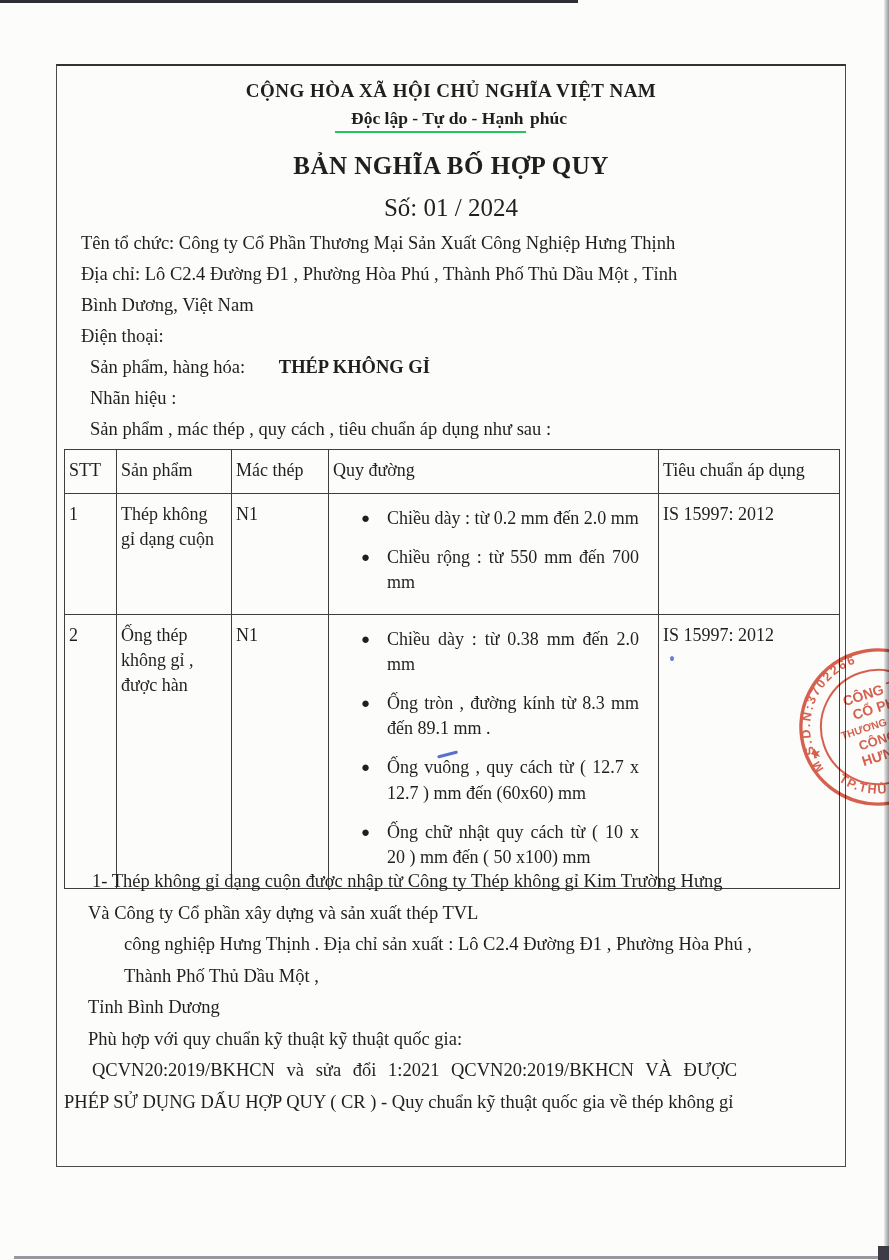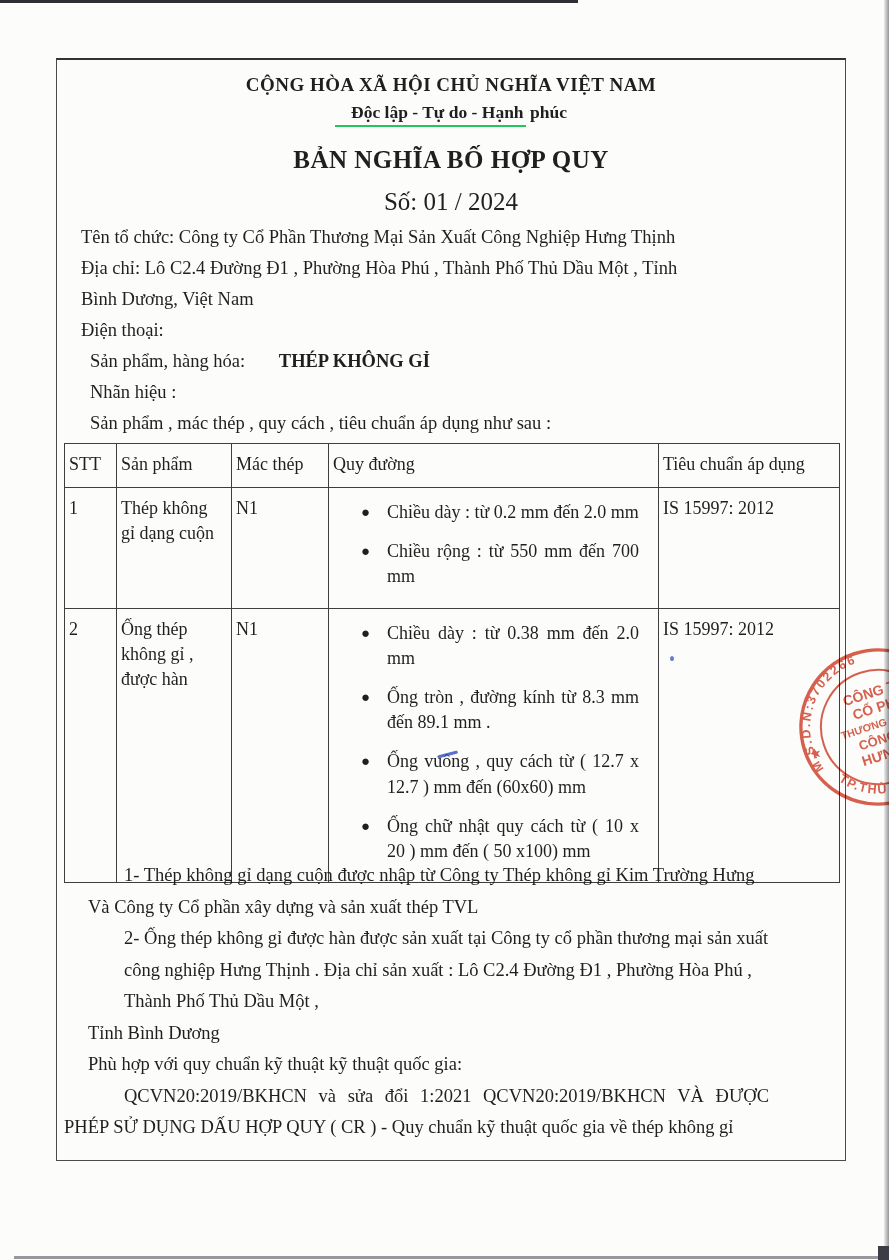--- a/index.html
+++ b/index.html
@@ -8,21 +8,21 @@
     background:#fcfcfa; font-family:"Liberation Serif", serif; color:#1f1f1f;
   }
   .artifact { position:absolute; }
   #top-edge { left:0; top:0; width:578px; height:3px; background:#2f2f33; }
   #right-edge { left:884px; top:0; width:5px; height:1260px;
     background:linear-gradient(to right,#ececea,#96969b); }
   #bottom-edge { left:14px; top:1256px; width:875px; height:3px; background:#97979d; }
   #corner-nub { left:878px; top:1246px; width:11px; height:14px; background:#3d3d45; }
 
   .frame {
-    position:absolute; left:56px; top:58px; width:788px; height:1100px;
+    position:absolute; left:56px; top:64px; width:788px; height:1100px;
     border:1.5px solid #4a4a4c; border-top:2.5px solid #333;
     background:transparent;
   }
   .centered { position:absolute; left:0; width:100%; text-align:center; }
   .national-title { top:14px; font-size:19px; font-weight:bold; letter-spacing:0.5px; }
   .motto { top:42px; font-size:17.5px; font-weight:bold; }
   .motto-u { border-bottom:2px solid #22c55e; padding:0 2px 3px 16px; }
   .doc-title { top:86px; font-size:25px; font-weight:bold; letter-spacing:0.5px; }
   .doc-number { top:128px; font-size:25px; }
 
@@ -45,21 +45,21 @@
   .col-stt { width:52px; } .col-prod { width:115px; } .col-grade { width:97px; }
   .col-spec { width:330px; } .col-std { width:181px; }
   td.c { text-align:center; }
   td.just { text-align:justify; padding-right:10px; }
   .spec-item { display:flex; margin:4px 0 14px 28px; }
   .blt { width:26px; font-size:15px; padding-top:2px; }
   .btxt { width:252px; text-align:justify; }
 
   .notes { position:absolute; top:800px; left:7px; width:776px;
     font-size:18.5px; line-height:31.5px; }
-  .ml45 { margin-left:60px; } .ml32 { margin-left:24px; } .ml60 { margin-left:60px; }
+  .ml45 { margin-left:28px; } .ml32 { margin-left:24px; } .ml60 { margin-left:60px; }
   .wspace { word-spacing:7px; }
 
   .stamp-wrap { position:absolute; left:763px; top:612px; width:230px; height:230px;
     mix-blend-mode:multiply; opacity:0.9; }
   .stamp-svg text { fill:#d5503c; font-family:"Liberation Sans", sans-serif; font-weight:bold; }
   .stamp-svg .ring { fill:none; stroke:#d5503c; }
 
   .pen-dash { position:absolute; left:437px; top:753px; width:21px; height:2.5px;
     background:#3d57c5; transform:rotate(-14deg); border-radius:2px; opacity:.85; }
   .pen-dot { position:absolute; left:670px; top:656px; width:4px; height:5px;
@@ -152,21 +152,20 @@
         </div>
       </td>
       <td>IS 15997: 2012</td>
     </tr>
   </tbody>
     </table>
 
   <div class="notes">
     <div class="ml45">1- Thép không gỉ dạng cuộn được nhập từ Công ty Thép không gỉ Kim Trường Hưng</div>
     <div class="ml32">Và Công ty Cổ phần xây dựng và sản xuất thép TVL</div>
-    <div class="ml45">2- Ống thép không gỉ được hàn được sản xuất tại Công ty cổ phần thương mại sản xuất</div>
     <div class="ml60">công nghiệp Hưng Thịnh . Địa chỉ sản xuất : Lô C2.4 Đường Đ1 , Phường Hòa Phú ,</div>
     <div class="ml60">Thành Phố Thủ Dầu Một ,</div>
     <div class="ml32">Tỉnh Bình Dương</div>
     <div class="ml32">Phù hợp với quy chuẩn kỹ thuật kỹ thuật quốc gia:</div>
     <div class="ml45 wspace">QCVN20:2019/BKHCN và sửa đổi 1:2021 QCVN20:2019/BKHCN VÀ ĐƯỢC</div>
     <div>PHÉP SỬ DỤNG DẤU HỢP QUY ( CR ) - Quy chuẩn kỹ thuật quốc gia về thép không gỉ</div>
   </div>
 
 </div>
 

